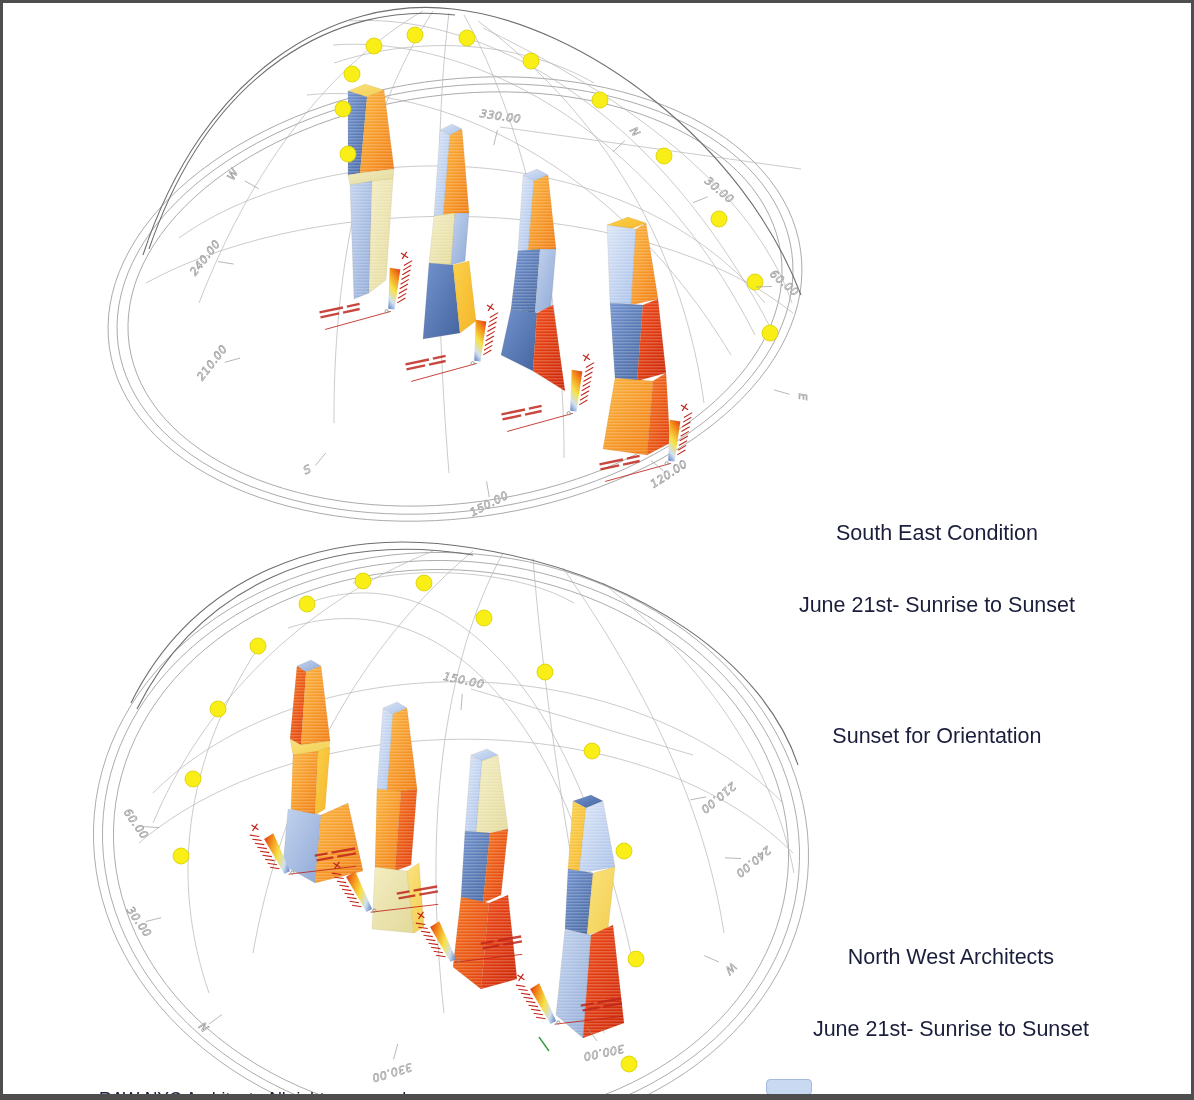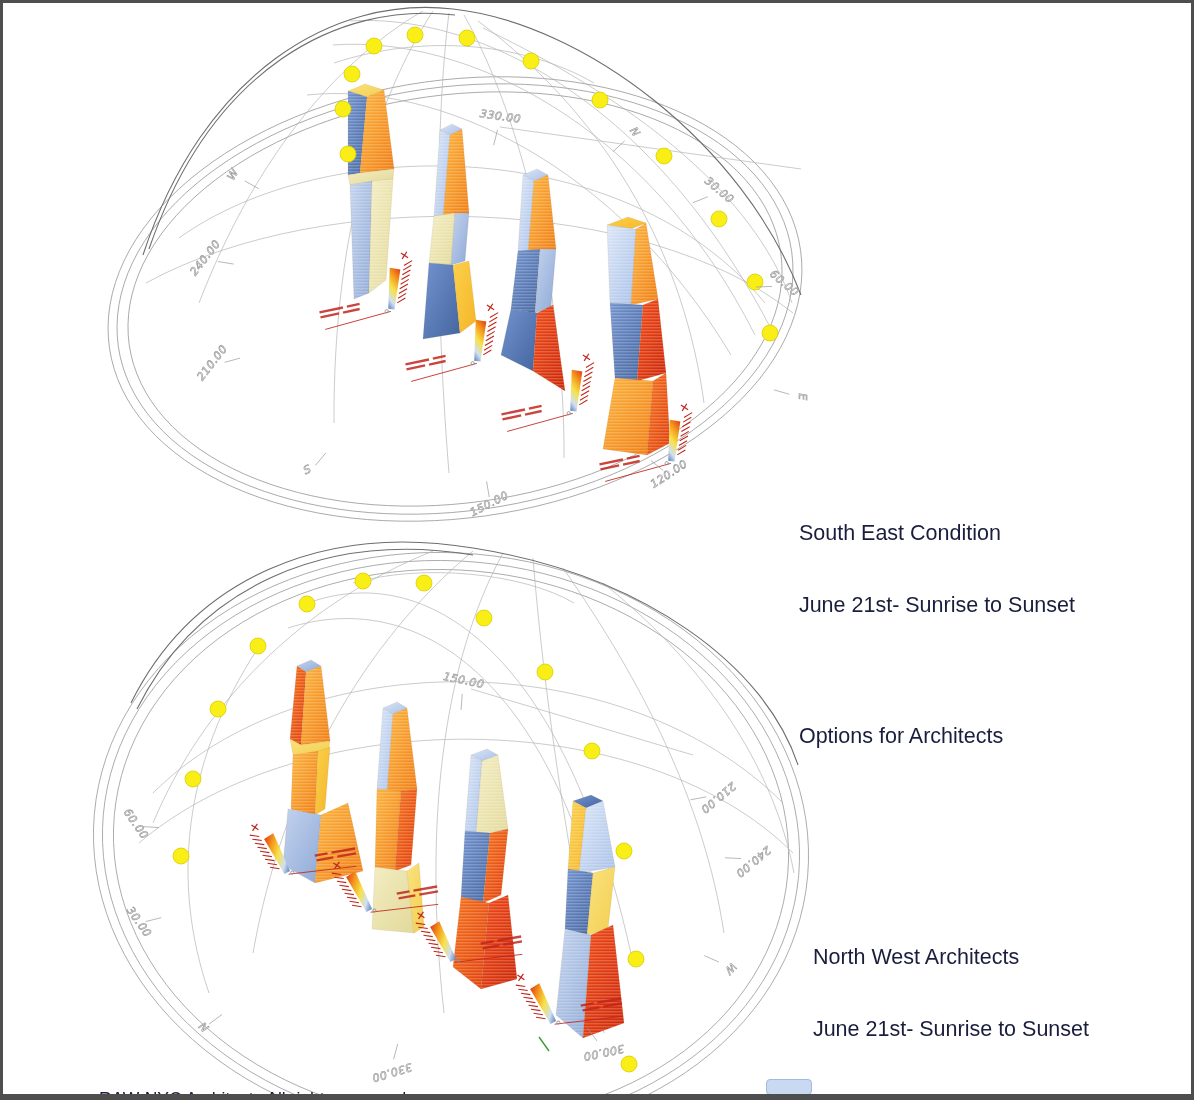--- a/index.html
+++ b/index.html
@@ -11,21 +11,21 @@
   #diagram-svg{position:absolute;left:0;top:0;}
   .wf{fill:none;stroke:#9b9b9b;stroke-width:0.8;}
   .wf2{fill:none;stroke:#b5b5b5;stroke-width:0.7;}
   .wfd{fill:none;stroke:#6e6e6e;stroke-width:1.1;}
   .face{stroke:rgba(120,90,40,.25);stroke-width:.4;}
   .lamo{pointer-events:none;}
   .sun{stroke-width:.8;}
   .cad{font-family:"DejaVu Sans",sans-serif;font-size:11px;font-style:italic;
        fill:#fdfdfd;stroke:#9a9a9a;stroke-width:.65;letter-spacing:.5px;}
   .cadtick{stroke:#9a9a9a;stroke-width:.7;}
-  .caption{position:absolute;color:#1a1e3c;font-size:21.5px;line-height:36px;white-space:pre;}
+  .caption{position:absolute;color:#1a1e3c;font-size:21.5px;line-height:36px;white-space:pre;text-align:center;}
   .caption .note-gap{display:block;height:23px;}
   .footer-note{position:absolute;color:#1a1e3c;font-size:17.5px;}
   .partial-widget{position:absolute;width:44px;height:14px;border-radius:4px;
        background:#c9d9f2;border:1px solid #a3b9dd;}
 </style>
 </head>
 <body>
 
 <div id="stage">
 
@@ -463,21 +463,21 @@
           <line x1="703.1733834625153" y1="793.8540785919782" x2="687.4507970025397" y2="796.8206043391434" class="cadtick"></line>
           <text x="713" y="792" class="cad" text-anchor="middle" transform="rotate(140 713 792)">210.00</text>
         </g>
       </g>
     </svg>
 
   <div class="caption" style="left:772px;top:476px;">
     <span>South East Condition</span><br>
     <span>June 21st- Sunrise to Sunset</span>
     <span class="note-gap"></span>
-    <span>Options for Architects</span>
+    <span>Sunset for Orientation</span>
   </div>
 
   <div class="caption" style="left:786px;top:900px;">
     <span>North West Architects</span><br>
     <span>June 21st- Sunrise to Sunset</span>
     <span class="note-gap"></span>
     
   </div>
 
   <div class="footer-note" style="left:96px;top:1062px;margin-top:24px;">RAW-NYC Architects All rights reserved</div>

